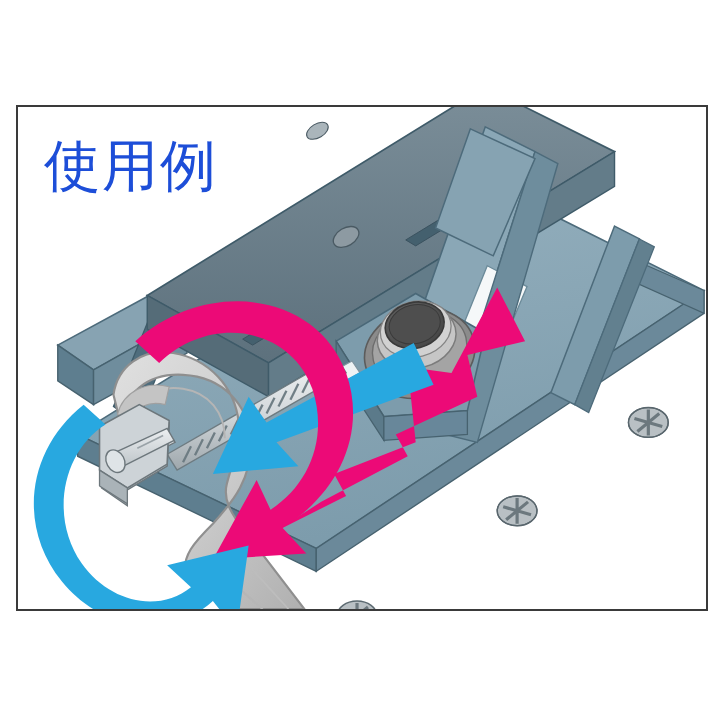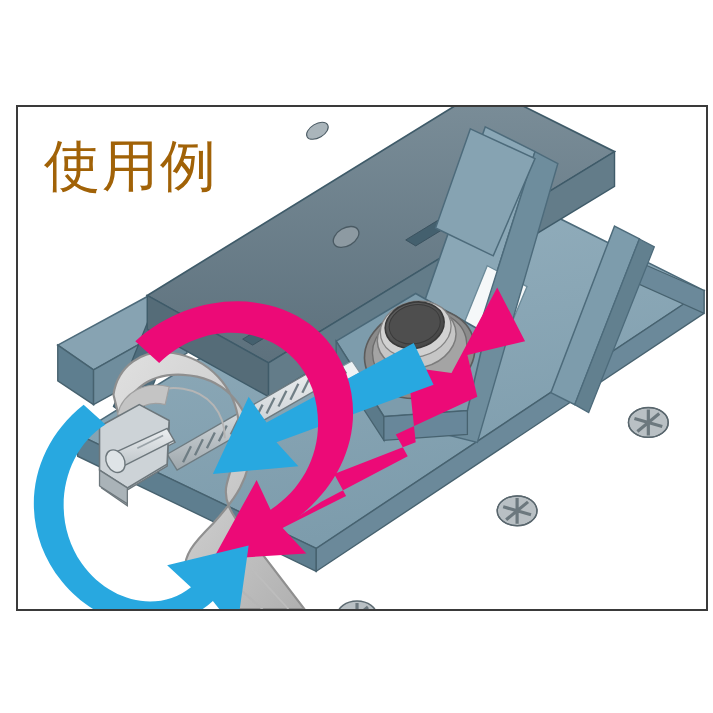--- a/index.html
+++ b/index.html
@@ -37,21 +37,21 @@
     width: 100%;
     height: 100%;
     display: block;
   }
   #caption-title {
     position: absolute;
     left: 44px;
     top: 138px;
     font-size: 56px;
     line-height: 1;
-    color: #a16207;
+    color: #1d4ed8;
     letter-spacing: 2px;
     font-family: Liberation Serif, serif;
     font-weight: 400;
     white-space: nowrap;
     user-select: none;
   }
 </style>
 </head>
 <body>
 

